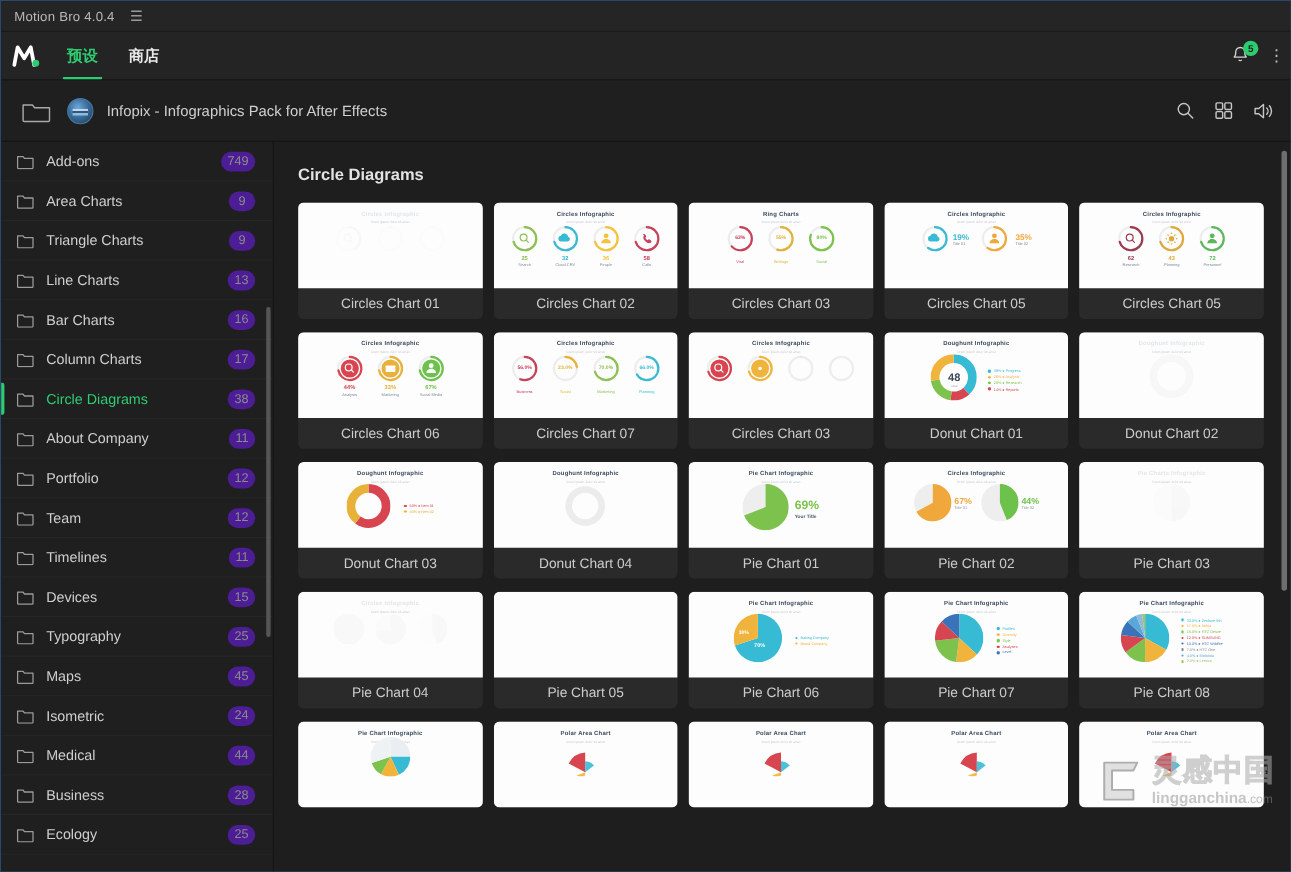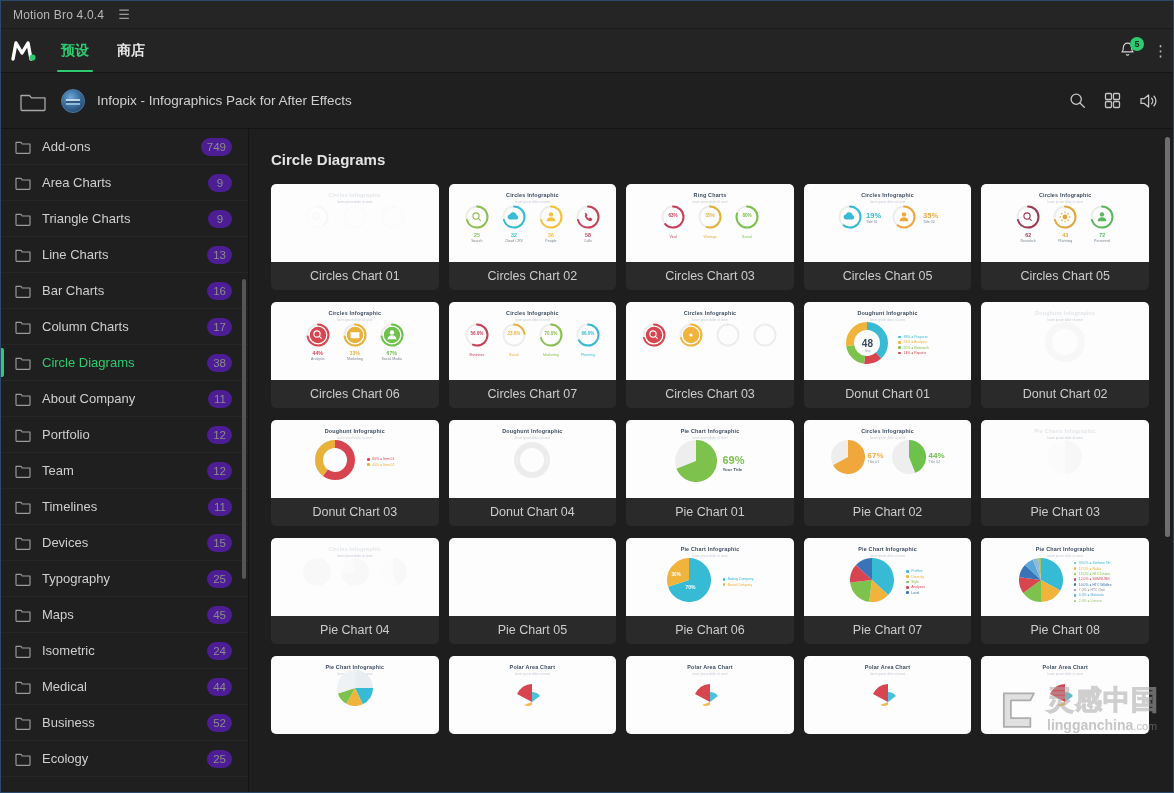--- a/index.html
+++ b/index.html
@@ -411,21 +411,21 @@
               <path d="M1 2.4h5l1.2 1.6H15v8.6a.7.7 0 0 1-.7.7H1.7a.7.7 0 0 1-.7-.7z" fill="none" stroke="#9b9b9b" stroke-width="1.15" stroke-linejoin="round"></path>
             </svg></span>
           <span class="side-label">Medical</span>
           <span class="side-count">44</span>
         </div>
         <div class="side-item">
           <span class="folder-ico"><svg width="16" height="14" viewBox="0 0 16 14">
               <path d="M1 2.4h5l1.2 1.6H15v8.6a.7.7 0 0 1-.7.7H1.7a.7.7 0 0 1-.7-.7z" fill="none" stroke="#9b9b9b" stroke-width="1.15" stroke-linejoin="round"></path>
             </svg></span>
           <span class="side-label">Business</span>
-          <span class="side-count">52</span>
+          <span class="side-count">28</span>
         </div>
         <div class="side-item">
           <span class="folder-ico"><svg width="16" height="14" viewBox="0 0 16 14">
               <path d="M1 2.4h5l1.2 1.6H15v8.6a.7.7 0 0 1-.7.7H1.7a.7.7 0 0 1-.7-.7z" fill="none" stroke="#9b9b9b" stroke-width="1.15" stroke-linejoin="round"></path>
             </svg></span>
           <span class="side-label">Ecology</span>
           <span class="side-count">25</span>
         </div>
       </div>
     <div class="side-scroll"></div>

